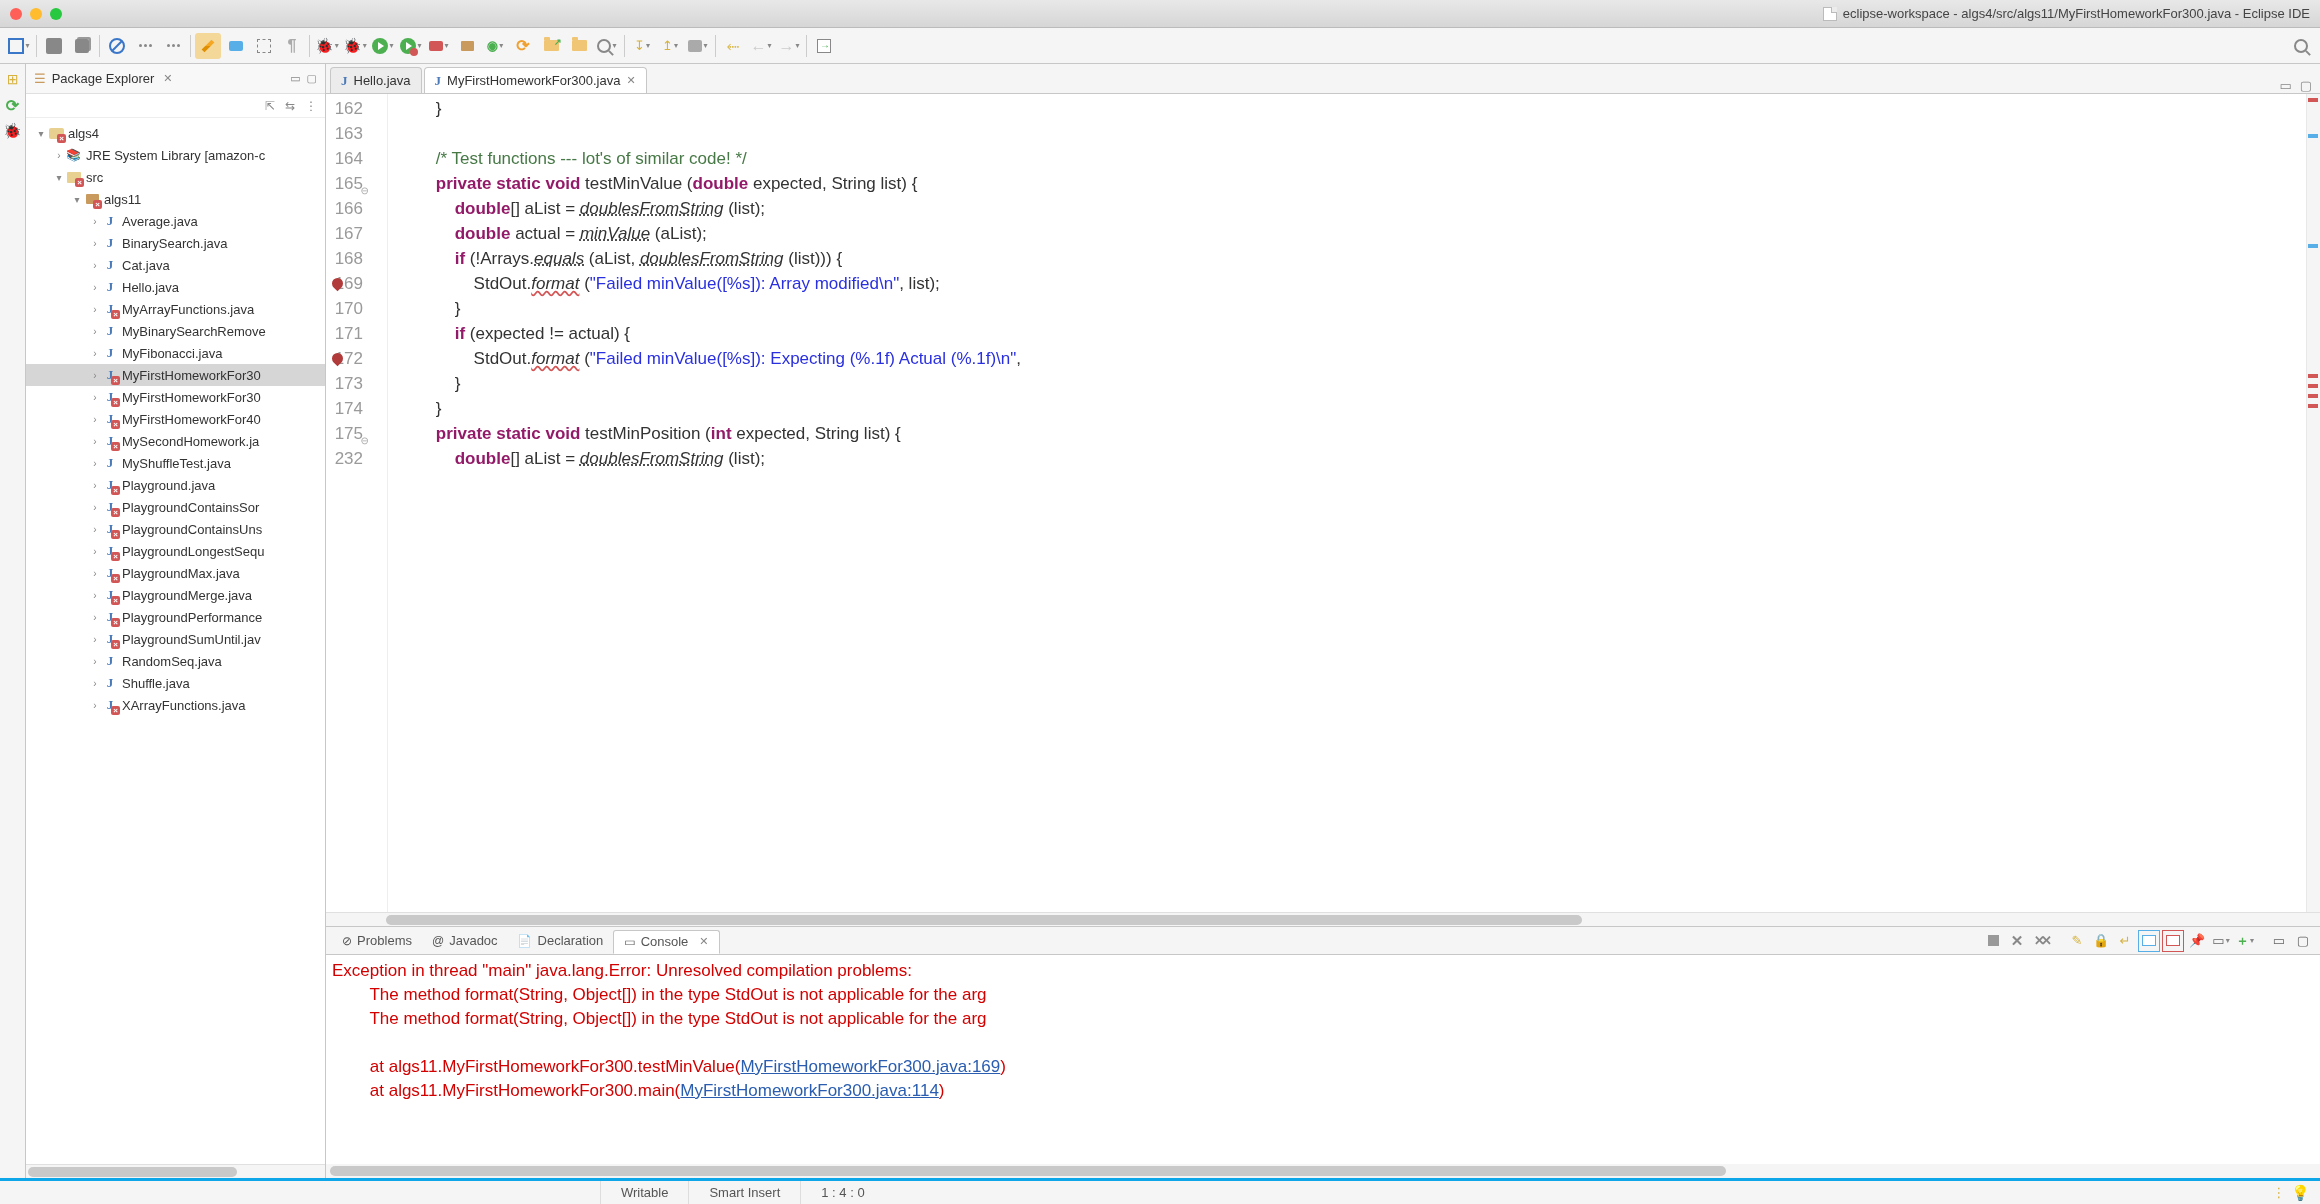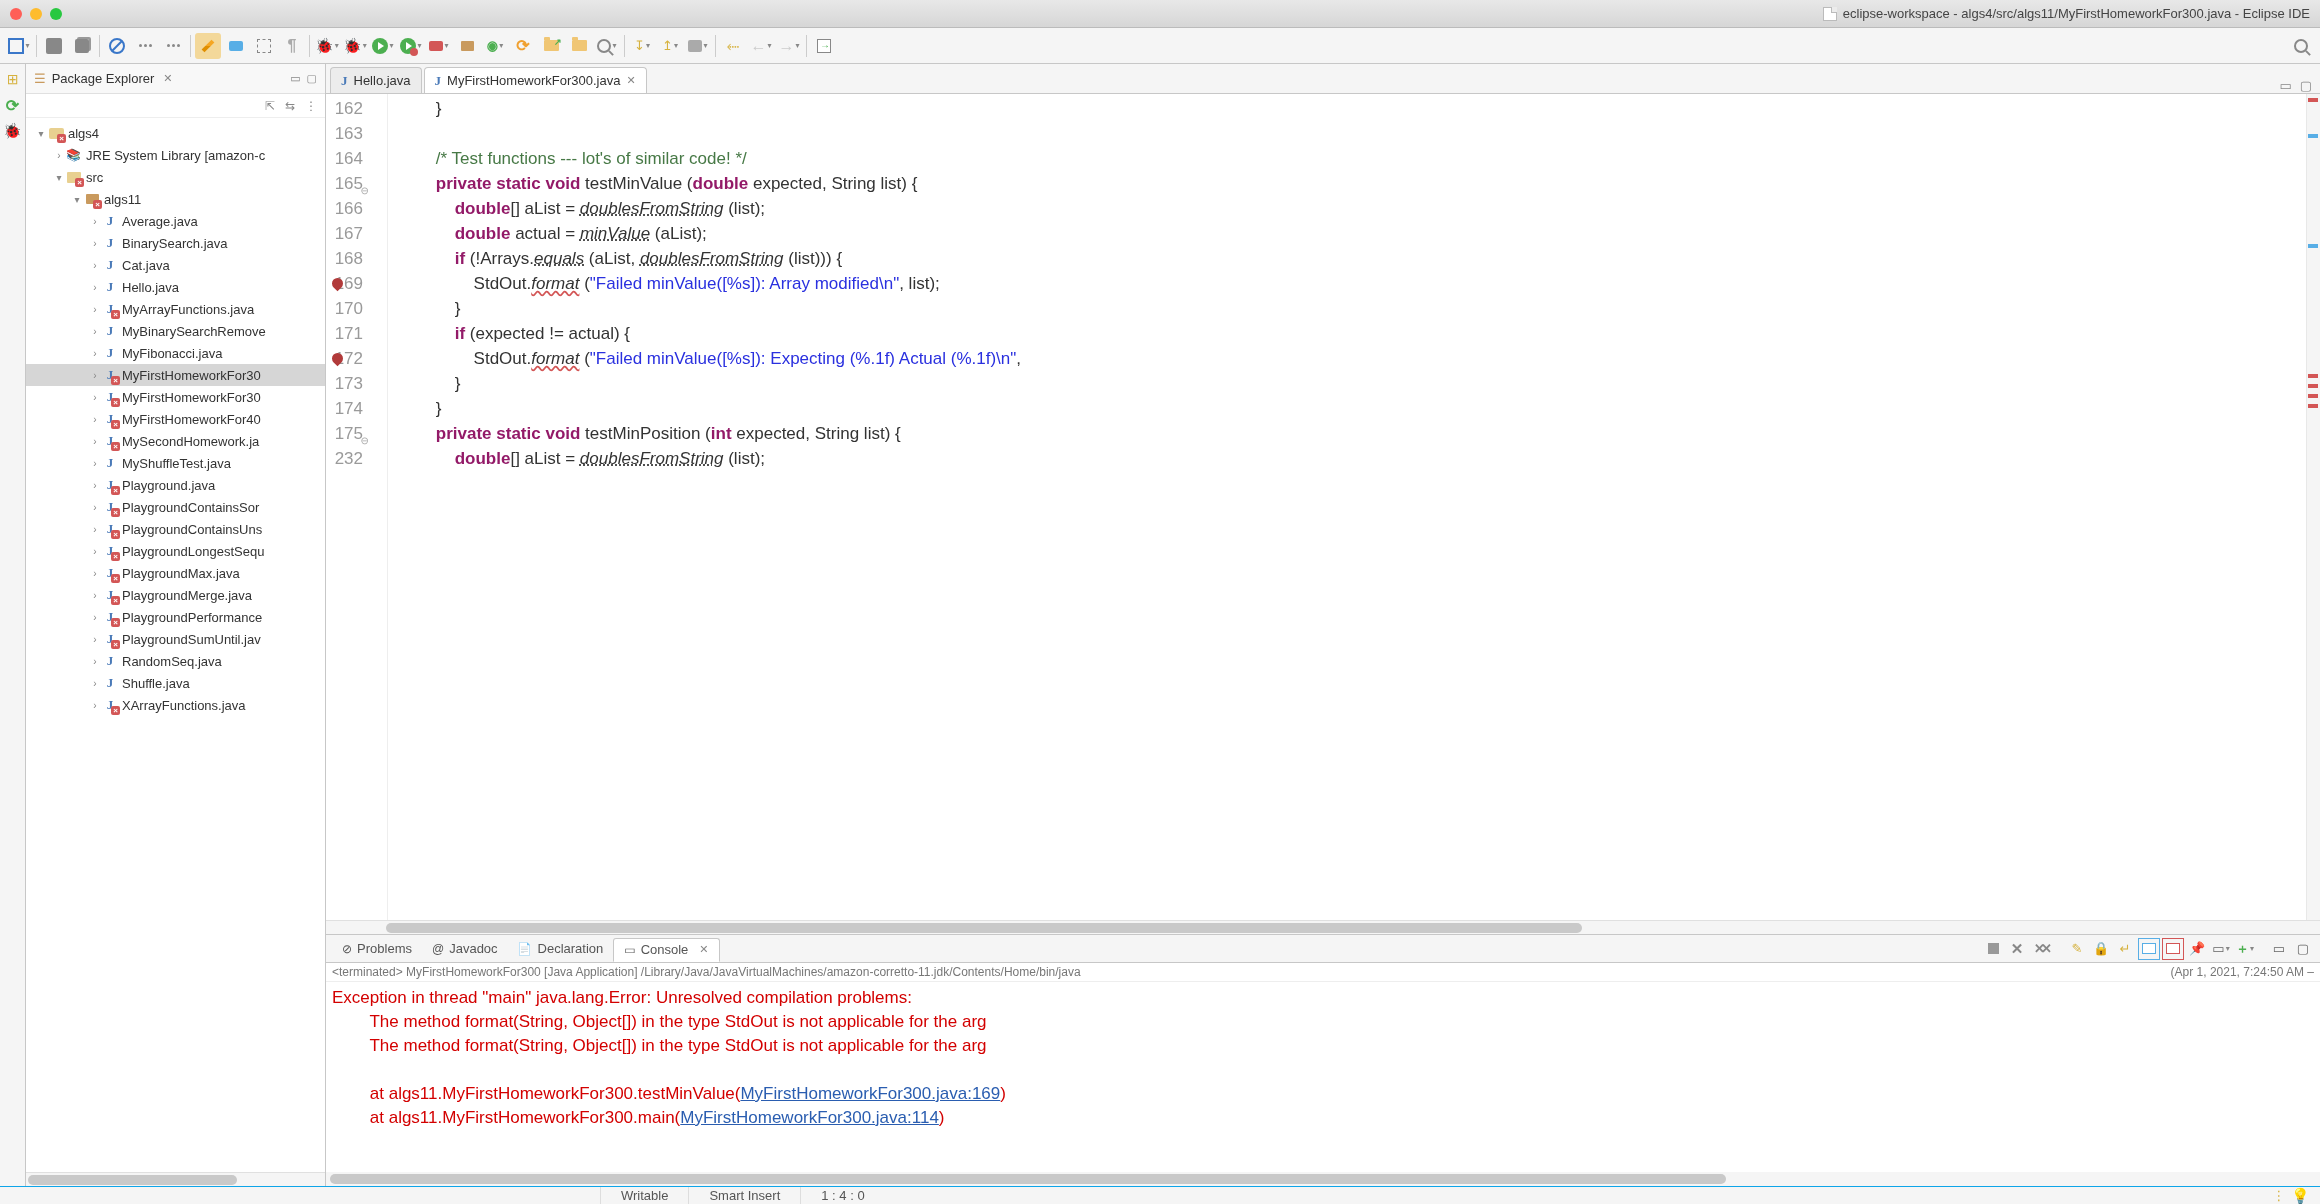--- a/index.html
+++ b/index.html
@@ -120,21 +120,21 @@
 
 .console-meta { padding:2px 6px; font-size:12px; color:#777; font-family:Arial,sans-serif; border-bottom:1px solid #eee; white-space:nowrap; overflow:hidden; }
 .console-meta .ts { float:right; }
 .console-out { flex:1; overflow:auto; padding:4px 6px; font-family:"Menlo","Monaco",monospace; font-size:17px; line-height:24px; white-space:pre; }
 .cerr { color:#d30000; }
 .clink { color:#2a5db0; text-decoration:underline; }
 .console-scroll { height:14px; background:#f5f5f5; position:relative; }
 .console-scroll .thumb { position:absolute; height:10px; top:2px; left:4px; width:70%; background:#c9c9c9; border-radius:5px; }
 
 
-.statusbar { height:18px; background:#f5f5f5; border-top:1px solid #0ea5e9; display:flex; align-items:center; font-size:13px; color:#555; }
+.statusbar { height:26px; background:#f5f5f5; border-top:3px solid #0ea5e9; display:flex; align-items:center; font-size:13px; color:#555; }
 .statusbar .cell { padding:0 20px; border-left:1px solid #ddd; height:100%; display:flex; align-items:center; }
 .statusbar .first { flex:0 0 600px; border-left:none; }
 .statusbar .bulb { margin-left:auto; padding-right:10px; color:#d6b23f; font-size:15px; }
 </style>
 </head>
 <body>
 
 <div class="titlebar">
   <div class="traffic">
     <div class="tl red"></div>
@@ -582,26 +582,20 @@
               <span>▭</span>
             </div>
           <div class="ca-btn tb-split">
               <span class="ca-plus">＋</span>
             </div>
           <div style="width:8px"></div>
           <div class="ca-btn">▭</div>
           <div class="ca-btn">▢</div>
         </div>
       </div>
-      <div class="console-meta">
-        <span>&lt;terminated&gt;</span>
-        <span>MyFirstHomeworkFor300 [Java Application]</span>
-        <span>/Library/Java/JavaVirtualMachines/amazon-corretto-11.jdk/Contents/Home/bin/java</span>
-        <span class="ts">(Apr 1, 2021, 7:24:50 AM –</span>
-      </div>
       <div class="console-out" id="console-out"><div class="cerr">Exception in thread "main" java.lang.Error: Unresolved compilation problems: </div><div class="cerr">        The method format(String, Object[]) in the type StdOut is not applicable for the arg</div><div class="cerr">        The method format(String, Object[]) in the type StdOut is not applicable for the arg</div><div class="cerr"> </div><div><span class="cerr">        at algs11.MyFirstHomeworkFor300.testMinValue(</span><span class="clink">MyFirstHomeworkFor300.java:169</span><span class="cerr">)</span></div><div><span class="cerr">        at algs11.MyFirstHomeworkFor300.main(</span><span class="clink">MyFirstHomeworkFor300.java:114</span><span class="cerr">)</span></div></div>
       <div class="console-scroll">
           <div class="thumb"></div>
         </div>
     </div>
   </div>
 </div>
 
 <div class="statusbar">
   <div class="cell first"></div>

